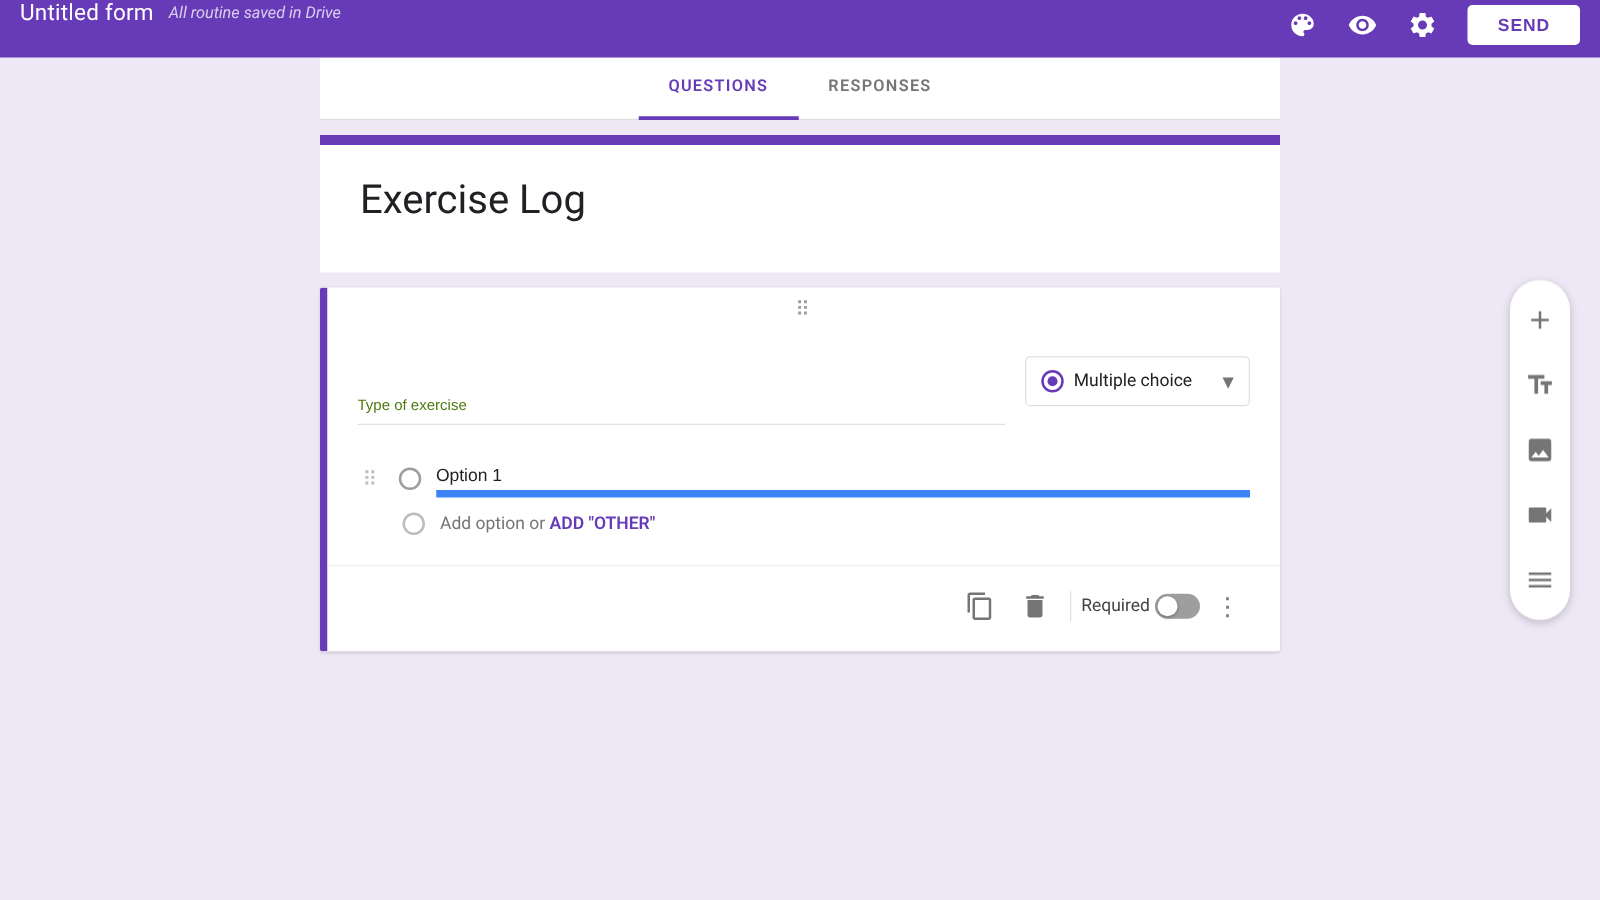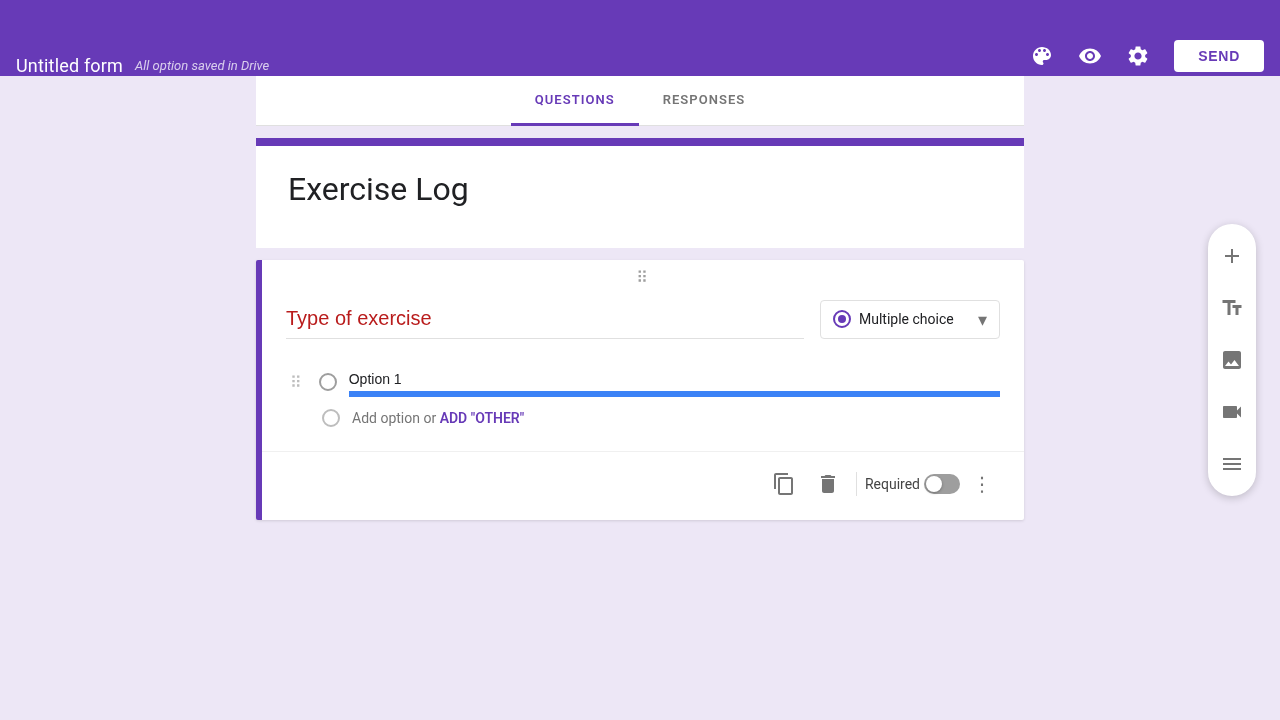--- a/index.html
+++ b/index.html
@@ -6,23 +6,23 @@
     body {
       font-family: 'Google Sans', Roboto, Arial, sans-serif;
       background: #ede7f6;
       min-height: 720px;
       overflow: hidden;
     }
 
     
     .header {
       background: #673ab7;
-      height: 76px;
-      display: flex;
-      align-items: flex-end;
+      height: 46px;
+      display: flex;
+      align-items: flex-start;
       padding: 0 16px;
       position: relative;
       z-index: 10;
     }
     .header-left {
       display: flex;
       align-items: center;
       flex: 1;
       gap: 12px;
     }
@@ -147,27 +147,28 @@
       padding: 8px 24px 0;
     }
     .question-header {
       display: flex;
       align-items: center;
       gap: 16px;
       margin-bottom: 24px;
     }
     .question-title-input {
       flex: 1;
-      font-size: 20px;
+      font-size: 12px;
       border: none;
       border-bottom: 1px solid #e0e0e0;
       outline: none;
       padding: 8px 0;
-      color: #b91c1c;
+      color: #4d7c0f;
       background: transparent;
+      margin-top: 40px;
     }
     .question-type-selector {
       display: flex;
       align-items: center;
       border: 1px solid #e0e0e0;
       border-radius: 4px;
       padding: 8px 12px;
       gap: 8px;
       cursor: pointer;
       min-width: 180px;
@@ -366,21 +367,21 @@
       height: 24px;
       fill: currentColor;
     }
   </style>
 </head>
 <body>
 
 <div class="header">
   <div class="header-left">
     <span class="form-title">Untitled form</span>
-    <span class="save-status">All option saved in Drive</span>
+    <span class="save-status">All routine saved in Drive</span>
   </div>
   <div class="header-right">
     <button class="header-icon-btn" title="Customize theme">
       <svg class="icon-svg" viewBox="0 0 24 24" fill="white">
         <path d="M12 3c-4.97 0-9 4.03-9 9s4.03 9 9 9c.83 0 1.5-.67 1.5-1.5 0-.39-.15-.74-.39-1.01-.23-.26-.38-.61-.38-.99 0-.83.67-1.5 1.5-1.5H16c2.76 0 5-2.24 5-5 0-4.42-4.03-8-9-8zm-5.5 9c-.83 0-1.5-.67-1.5-1.5S5.67 9 6.5 9 8 9.67 8 10.5 7.33 12 6.5 12zm3-4C8.67 8 8 7.33 8 6.5S8.67 5 9.5 5s1.5.67 1.5 1.5S10.33 8 9.5 8zm5 0c-.83 0-1.5-.67-1.5-1.5S13.67 5 14.5 5s1.5.67 1.5 1.5S15.33 8 14.5 8zm3 4c-.83 0-1.5-.67-1.5-1.5S16.67 9 17.5 9s1.5.67 1.5 1.5-.67 1.5-1.5 1.5z"></path>
       </svg>
     </button>
     <button class="header-icon-btn" title="Preview">
       <svg class="icon-svg" viewBox="0 0 24 24" fill="white">
         <path d="M12 4.5C7 4.5 2.73 7.61 1 12c1.73 4.39 6 7.5 11 7.5s9.27-3.11 11-7.5c-1.73-4.39-6-7.5-11-7.5zM12 17c-2.76 0-5-2.24-5-5s2.24-5 5-5 5 2.24 5 5-2.24 5-5 5zm0-8c-1.66 0-3 1.34-3 3s1.34 3 3 3 3-1.34 3-3-1.34-3-3-3z"></path>

